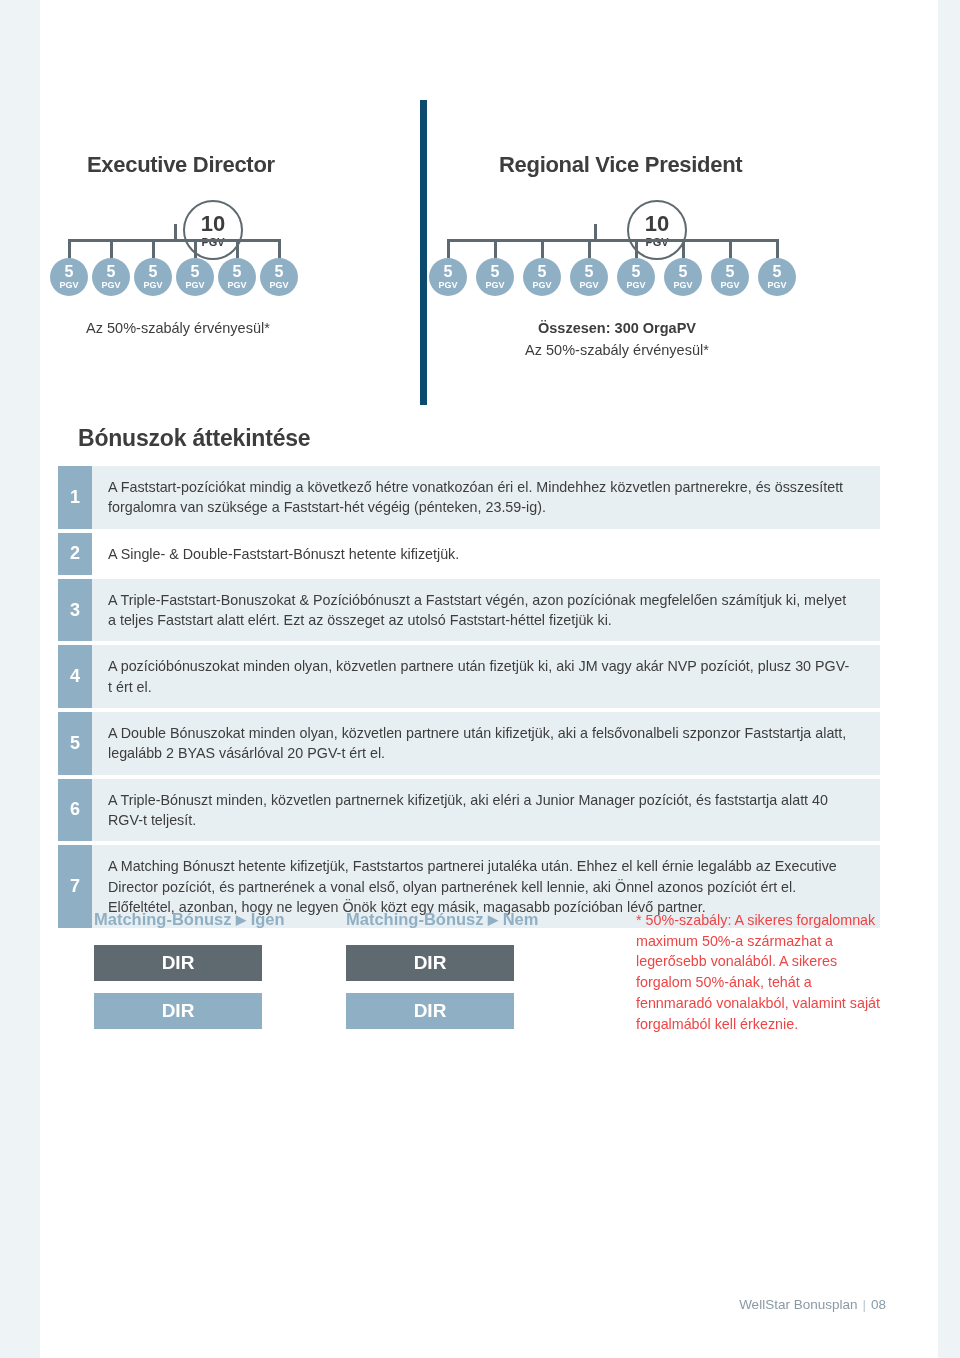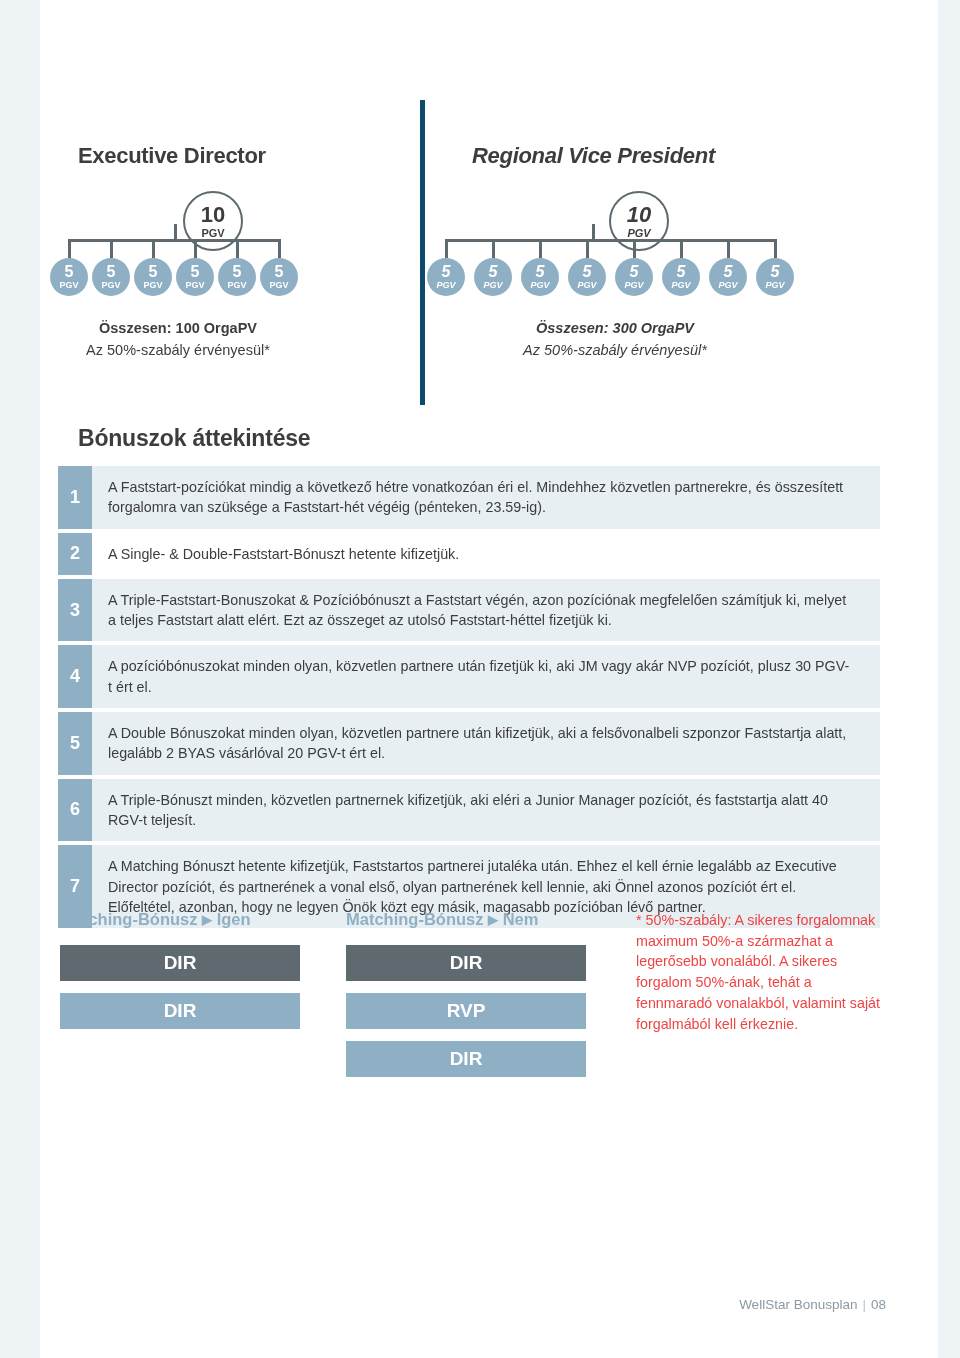--- a/index.html
+++ b/index.html
@@ -46,27 +46,27 @@
     left: 0; top: 100px;
     width: 898px;
     height: 305px;
     display: flex;
   }
   .tree-col {
     position: relative;
     box-sizing: border-box;
   }
   .tree-left { width: 380px; padding-left: 35px; }
-  .tree-right { width: 500px; padding-left: 44px; border-left: 5px solid #0c4a6e; font-style: italic; }
+  .tree-right { width: 500px; padding-left: 60px; border-left: 7px solid #0c4a6e; }
   .tree-title {
     font-size: 22px;
     font-weight: bold;
     color: #3d3d3d;
     letter-spacing: -0.3px;
-    margin: 3px;
+    margin: 12px;
     padding-top: 40px;
   }
   .node-top-wrap {
     position: relative;
     margin-top: 22px;
     height: 62px;
   }
   .node-10 {
     position: absolute;
     width: 56px; height: 56px;
@@ -191,21 +191,21 @@
   }
   .match-title {
     font-size: 16.5px;
     font-weight: bold;
     color: #8fb0c4;
     margin-bottom: 16px;
     white-space: nowrap;
   }
   .match-title .arrow { font-size: 13px; vertical-align: 1px; }
   .rank-box {
-    width: 240px;
+    width: 168px;
     height: 36px;
     display: flex;
     align-items: center;
     justify-content: center;
     font-size: 19px;
     font-weight: bold;
     color: #ffffff;
     margin-bottom: 12px;
   }
   .rank-dark { background: #5e6a70; }
@@ -283,21 +283,20 @@
               <span class="num">5</span>
               <span class="pgv">PGV</span>
             </div>
           <div class="node-5">
               <span class="num">5</span>
               <span class="pgv">PGV</span>
             </div>
         </div>
 
         <div class="tree-caption" style="left:8px; top:218px; width:260px;">
-          <div class="b">Összesen: 100 OrgaPV</div>
           <div>Az 50%-szabály érvényesül*</div>
         </div>
       </div>
 
       <div class="tree-col tree-right">
         <div class="tree-title">Regional Vice President</div>
 
         <div class="node-top-wrap">
           <div class="node-10" style="left:140px; top:0;">
             <span class="num">10</span>
@@ -395,38 +394,37 @@
       </div>
 
       <div class="bonus-row shaded">
         <div class="num-box">7</div>
         <div class="txt">A Matching Bónuszt hetente kifizetjük, Faststartos partnerei jutaléka után. Ehhez el kell érnie legalább az Executive Director pozíciót, és partnerének a vonal első, olyan partnerének kell lennie, aki Önnel azonos pozíciót ért el. Előfeltétel, azonban, hogy ne legyen Önök közt egy másik, magasabb pozícióban lévő partner.</div>
       </div>
     </div>
 
     <div class="bottom">
 
-      <div class="match-col" style="left:2px;">
+      <div class="match-col" style="left:36px;">
         <div class="match-title">
           <span>Matching-Bónusz</span>
           <span class="arrow">▶</span>
           <span>Igen</span>
         </div>
         <div class="rank-box rank-dark">DIR</div>
         <div class="rank-box rank-light">DIR</div>
       </div>
 
       <div class="match-col" style="left:288px;">
         <div class="match-title">
           <span>Matching-Bónusz</span>
           <span class="arrow">▶</span>
           <span>Nem</span>
         </div>
         <div class="rank-box rank-dark">DIR</div>
-        <div class="rank-box rank-light">RVP</div>
         <div class="rank-box rank-light">DIR</div>
       </div>
 
       <div class="note">* 50%-szabály: A sikeres forgalomnak maximum 50%-a származhat a legerősebb vonalából. A sikeres forgalom 50%-ának, tehát a fennmaradó vonalakból, valamint saját forgalmából kell érkeznie.</div>
     </div>
 
     <div class="footer">
       <span>WellStar Bonusplan</span><span class="sep">|</span><span>08</span>
     </div>
 

